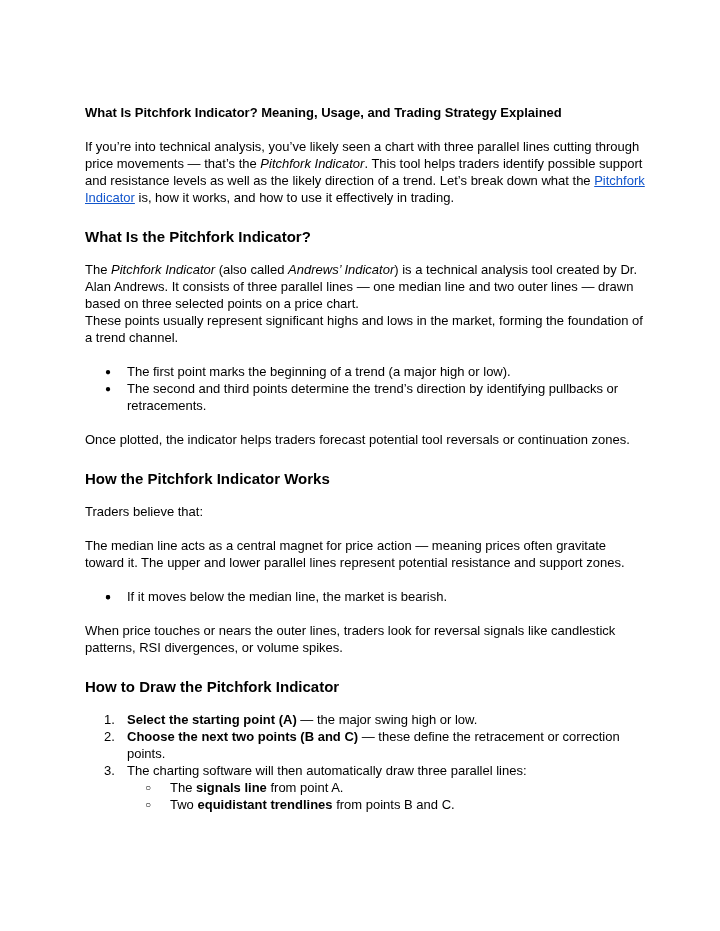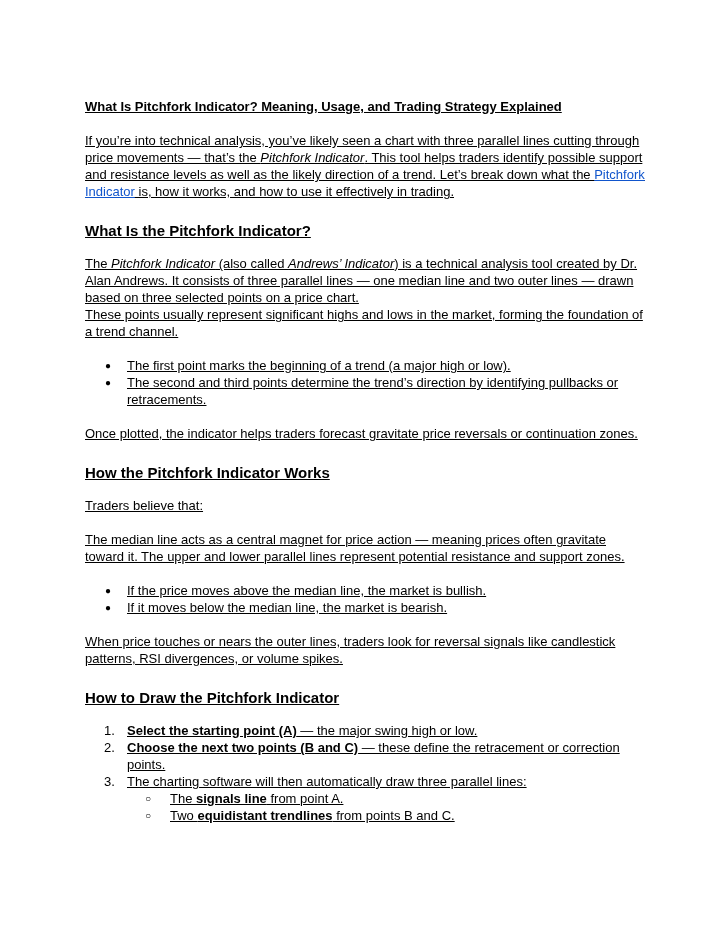--- a/index.html
+++ b/index.html
@@ -11,25 +11,24 @@
       width: 720px;
       height: 931px;
       position: relative;
       overflow: hidden;
       font-family: "Liberation Sans", sans-serif;
       color: #000000;
     }
     .page {
       position: absolute;
       left: 85px;
-      top: 98px;
+      top: 104px;
       width: 560px;
       font-size: 13px;
       line-height: 17px;
-      text-decoration: underline;
     }
     .doc-title {
       font-weight: bold;
       font-size: 13px;
       line-height: 17px;
       margin: 0 0 17px 0;
     }
     p {
       margin: 0 0 17px 0;
     }
@@ -101,31 +100,30 @@
     <li>
       <span class="bullet">●</span>
       <span>The first point marks the beginning of a trend (a major high or low).</span>
     </li>
     <li>
       <span class="bullet">●</span>
       <span>The second and third points determine the trend’s direction by identifying pullbacks or retracements.</span>
     </li>
   </ul>
 
-  <p>Once plotted, the indicator helps traders forecast gravitate price reversals or continuation zones.</p>
+  <p>Once plotted, the indicator helps traders forecast potential tool reversals or continuation zones.</p>
 
   <h2>How the Pitchfork Indicator Works</h2>
 
   <p>Traders believe that:</p>
   <p>The median line acts as a central magnet for price action — meaning prices often gravitate toward it. The upper and lower parallel lines represent potential resistance and support zones.</p>
 
   <ul>
     <li>
       <span class="bullet">●</span>
-      <span>If the price moves above the median line, the market is bullish.</span>
     </li>
     <li>
       <span class="bullet">●</span>
       <span>If it moves below the median line, the market is bearish.</span>
     </li>
   </ul>
 
   <p>When price touches or nears the outer lines, traders look for reversal signals like candlestick patterns, RSI divergences, or volume spikes.</p>
 
   <h2>How to Draw the Pitchfork Indicator</h2>

